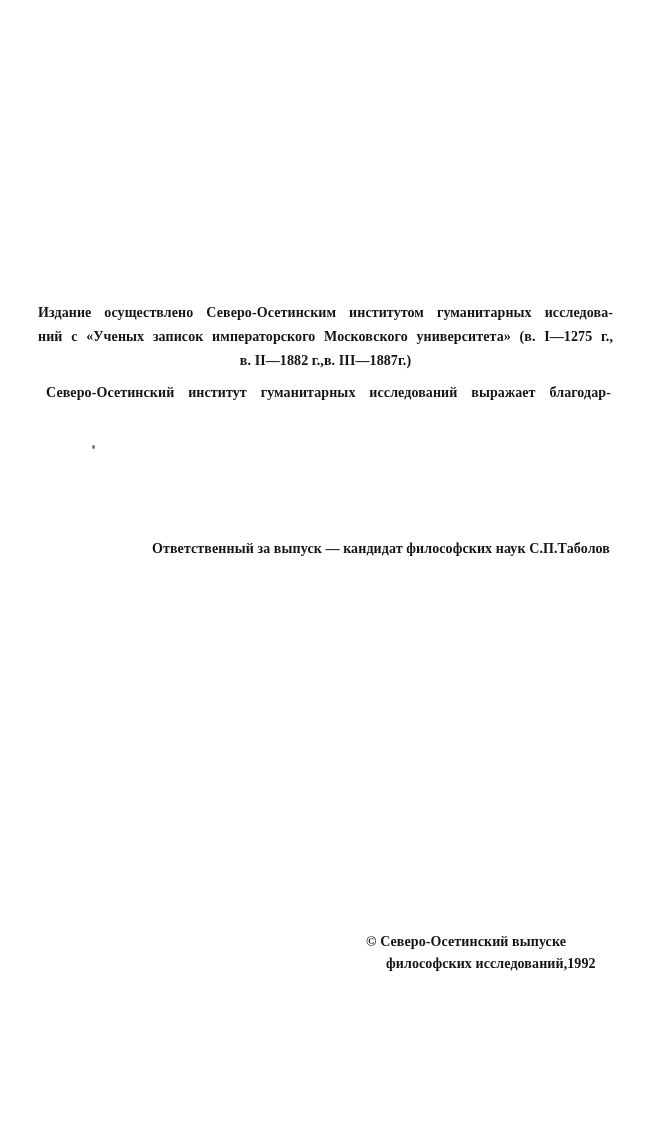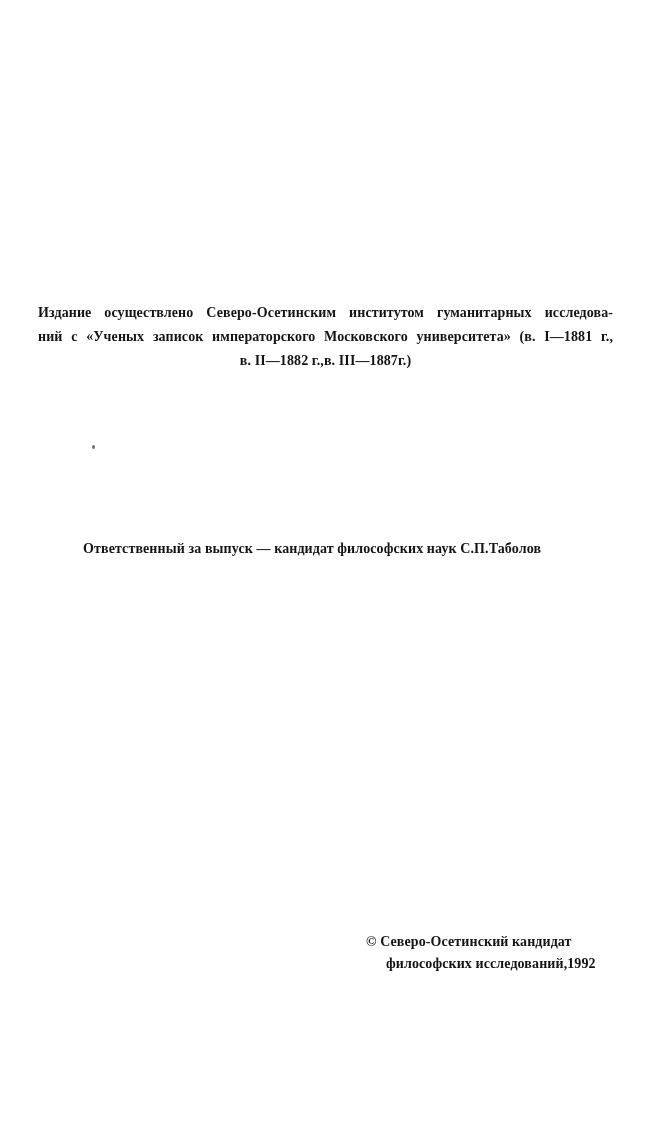--- a/index.html
+++ b/index.html
@@ -38,21 +38,21 @@
   }
   .acknowledgement {
     left: 46px;
     top: 381px;
     width: 565px;
   }
   .responsible {
     left: 83px;
     top: 537px;
     width: 527px;
-    text-align: left;
+    text-align: right;
     white-space: nowrap;
   }
   .copyright {
     left: 366px;
     top: 931px;
     line-height: 22px;
     text-align: left;
   }
   .copyright .indent {
     padding-left: 20px;
@@ -67,29 +67,30 @@
     border-radius: 50%;
   }
 </style>
 </head>
 <body>
 
 <div class="page">
 
   <div class="block edition-note">
     <div class="just">Издание осуществлено Северо-Осетинским институтом гуманитарных исследова-</div>
-    <div class="just">ний с «Ученых записок императорского Московского университета» (в. I—1881 г.,</div>
+    <div class="just">ний с «Ученых записок императорского Московского университета» (в. I—1275 г.,</div>
     <div class="ctr">в. II—1882 г.,в. III—1887г.)</div>
   </div>
 
   <div class="block acknowledgement">
+    <div class="just">Северо-Осетинский институт гуманитарных исследований выражает благодар-</div>
   </div>
 
   <div class="speck"></div>
 
   <div class="block responsible">Ответственный за выпуск — кандидат философских наук С.П.Таболов</div>
 
   <div class="block copyright">
-    <div>© Северо-Осетинский кандидат</div>
+    <div>© Северо-Осетинский выпуске</div>
     <div class="indent">философских исследований,1992</div>
   </div>
 
 </div>
 
 </body></html>

